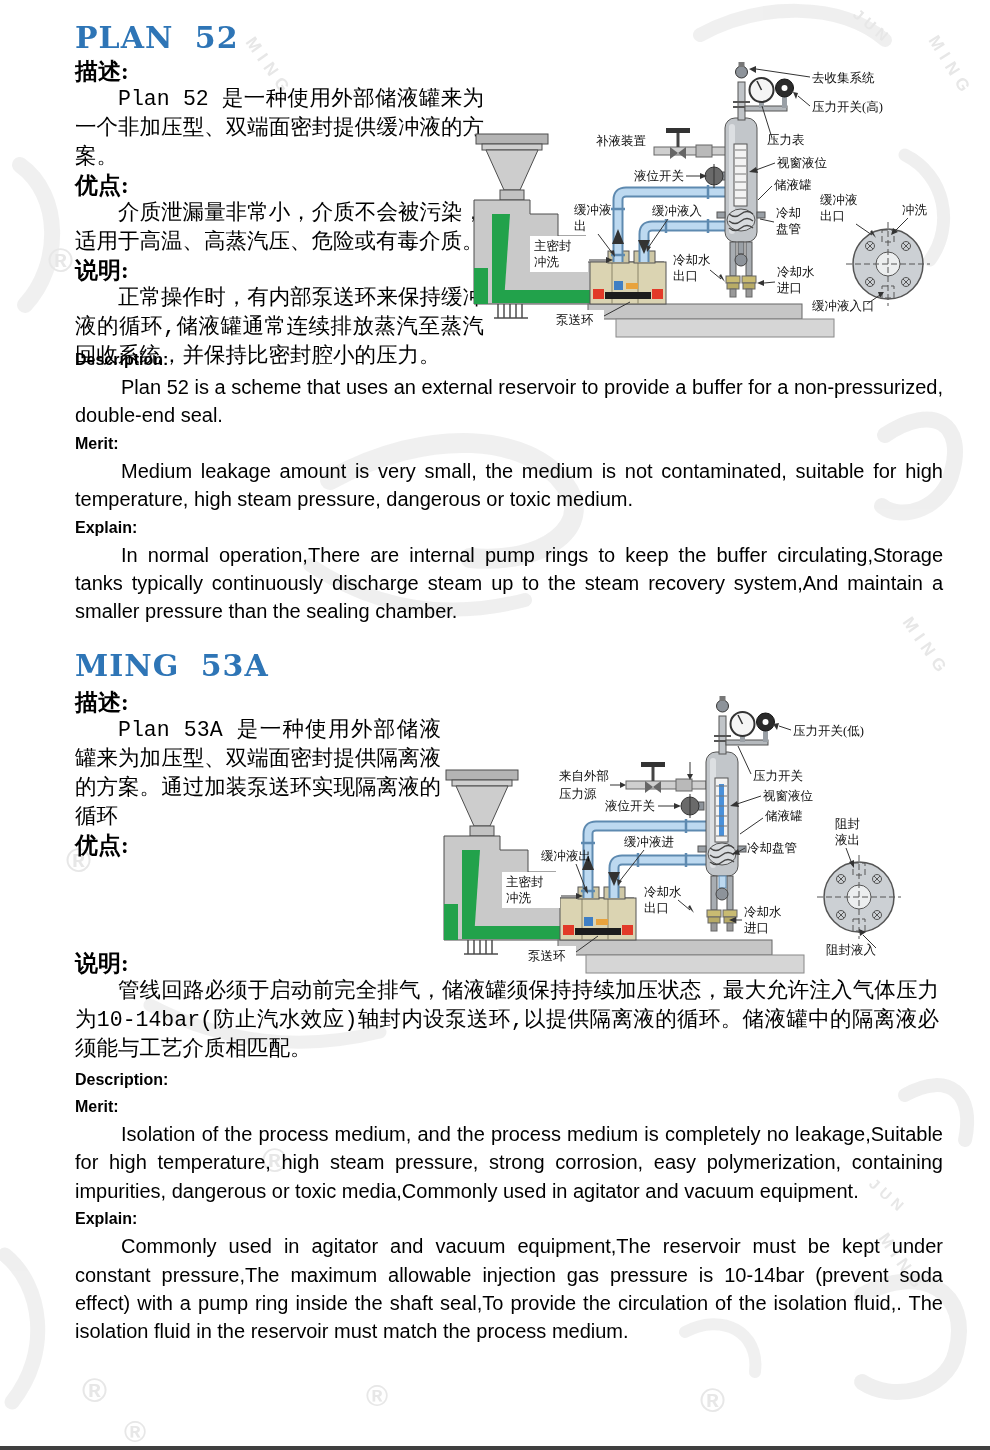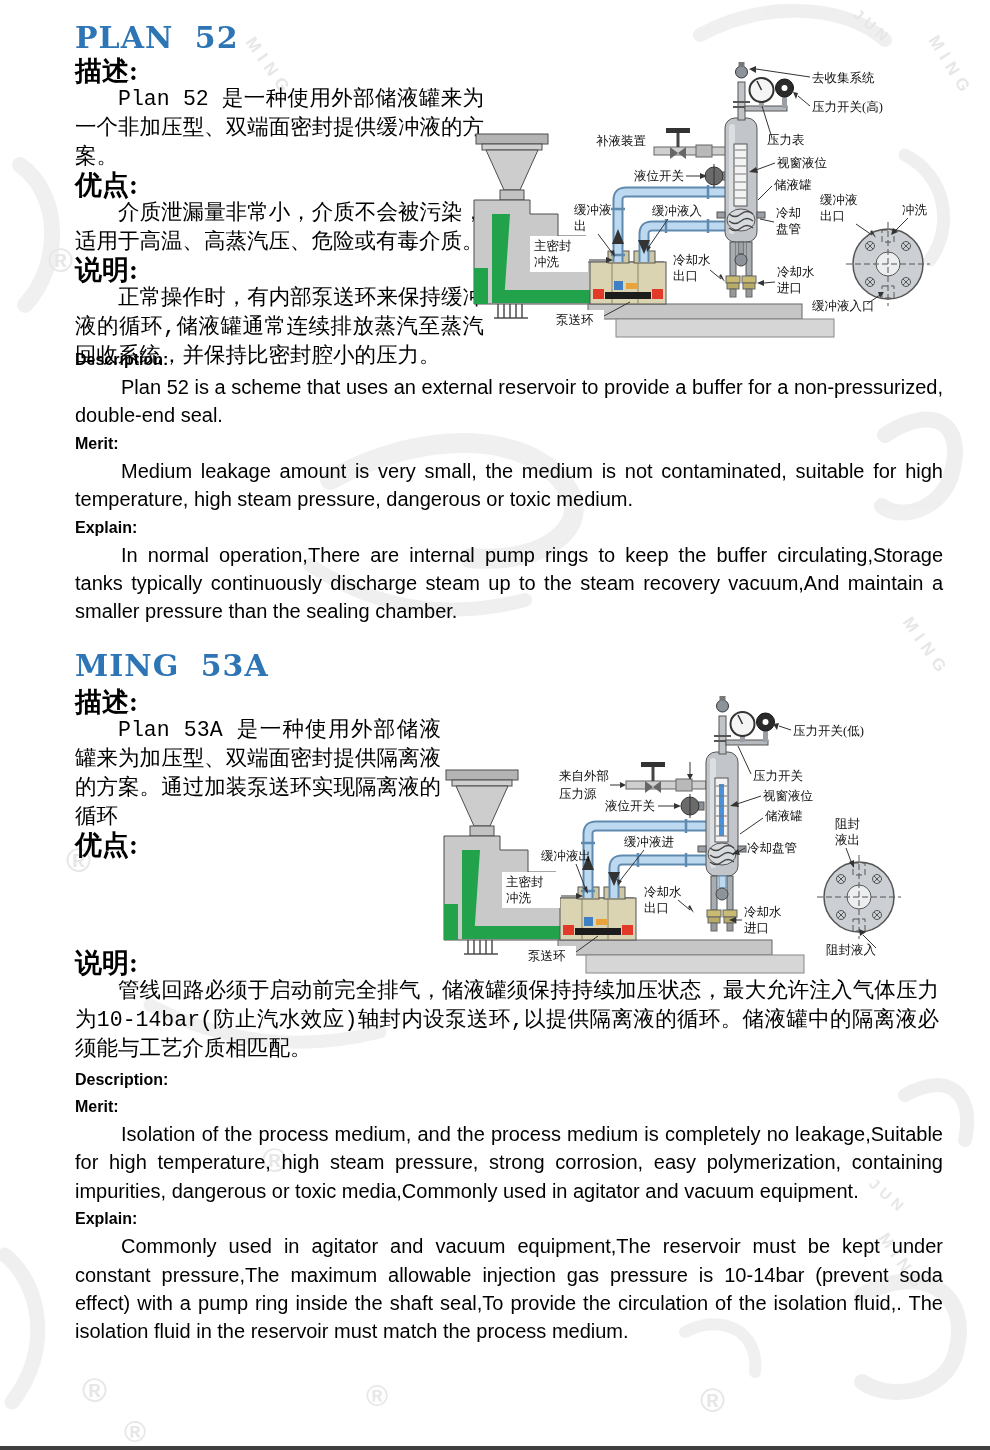--- a/index.html
+++ b/index.html
@@ -4,21 +4,21 @@
 <style>
   html,body{margin:0;padding:0;background:#888;}
   .page{position:relative;width:990px;height:1450px;background:#fff;overflow:hidden;
         font-family:"Liberation Serif",serif;color:#000;}
   .layer{position:absolute;left:0;top:0;}
   .content{position:absolute;left:0;top:0;width:990px;height:1255px;z-index:2;}
   .wm{z-index:1;}
   .plan-title{position:absolute;font-family:"DejaVu Serif",serif;font-weight:bold;
               font-size:30px;color:#2e75b6;letter-spacing:1px;word-spacing:10px;}
   .zh-col{position:absolute;}
-  .zh-h{font-size:27px;line-height:27px;font-weight:bold;}
+  .zh-h{font-size:23px;line-height:27px;font-weight:bold;}
   .zh-p{margin:0;font-size:21.5px;line-height:29px;text-indent:2em;text-align:justify;font-family:Liberation Mono, monospace;}
   .en-col{position:absolute;}
   .en-h{font-family:Liberation Sans, sans-serif;font-size:16px;line-height:27px;font-weight:bold;}
   .en-p{margin:0;font-family:"Liberation Sans",sans-serif;font-size:20px;line-height:28.4px;
         text-indent:2.3em;text-align:justify;}
   .diagram{position:absolute;}
   .dl{font-size:12.5px;fill:#0d0d0d;font-family:"Liberation Serif",serif;}
   .ldr{stroke:#333;stroke-width:1;fill:none;}
   .ah{fill:#333;stroke:none;}
   .pipeO{stroke:#5e8ab0;stroke-width:11;fill:none;}
@@ -298,21 +298,21 @@
         <polygon class="ah" points="410,240 416,240 412,246"></polygon>
       </g>
     </svg>
 
     <div class="en-col" style="left:75px;top:346px;width:868px;">
       <div class="en-h">Description:</div>
       <p class="en-p">Plan 52 is a scheme that uses an external reservoir to provide a buffer for a non-pressurized, double-end seal.</p>
       <div class="en-h">Merit:</div>
       <p class="en-p">Medium leakage amount is very small, the medium is not contaminated, suitable for high temperature, high steam pressure, dangerous or toxic medium.</p>
       <div class="en-h">Explain:</div>
-      <p class="en-p">In normal operation,There are internal pump rings to keep the buffer circulating,Storage tanks typically continuously discharge steam up to the steam recovery vacuum,And maintain a smaller pressure than the sealing chamber.</p>
+      <p class="en-p">In normal operation,There are internal pump rings to keep the buffer circulating,Storage tanks typically continuously discharge steam up to the steam recovery system,And maintain a smaller pressure than the sealing chamber.</p>
     </div>
 
     <div class="plan-title" style="left:75px;top:648px;">MING 53A</div>
 
     <div class="zh-col" style="left:75px;top:689px;width:366px;">
       <div class="zh-h">描述:</div>
       <p class="zh-p">Plan 53A 是一种使用外部储液罐来为加压型、双端面密封提供隔离液的方案。通过加装泵送环实现隔离液的循环</p>
       <div class="zh-h">优点:</div>
     </div>
 

